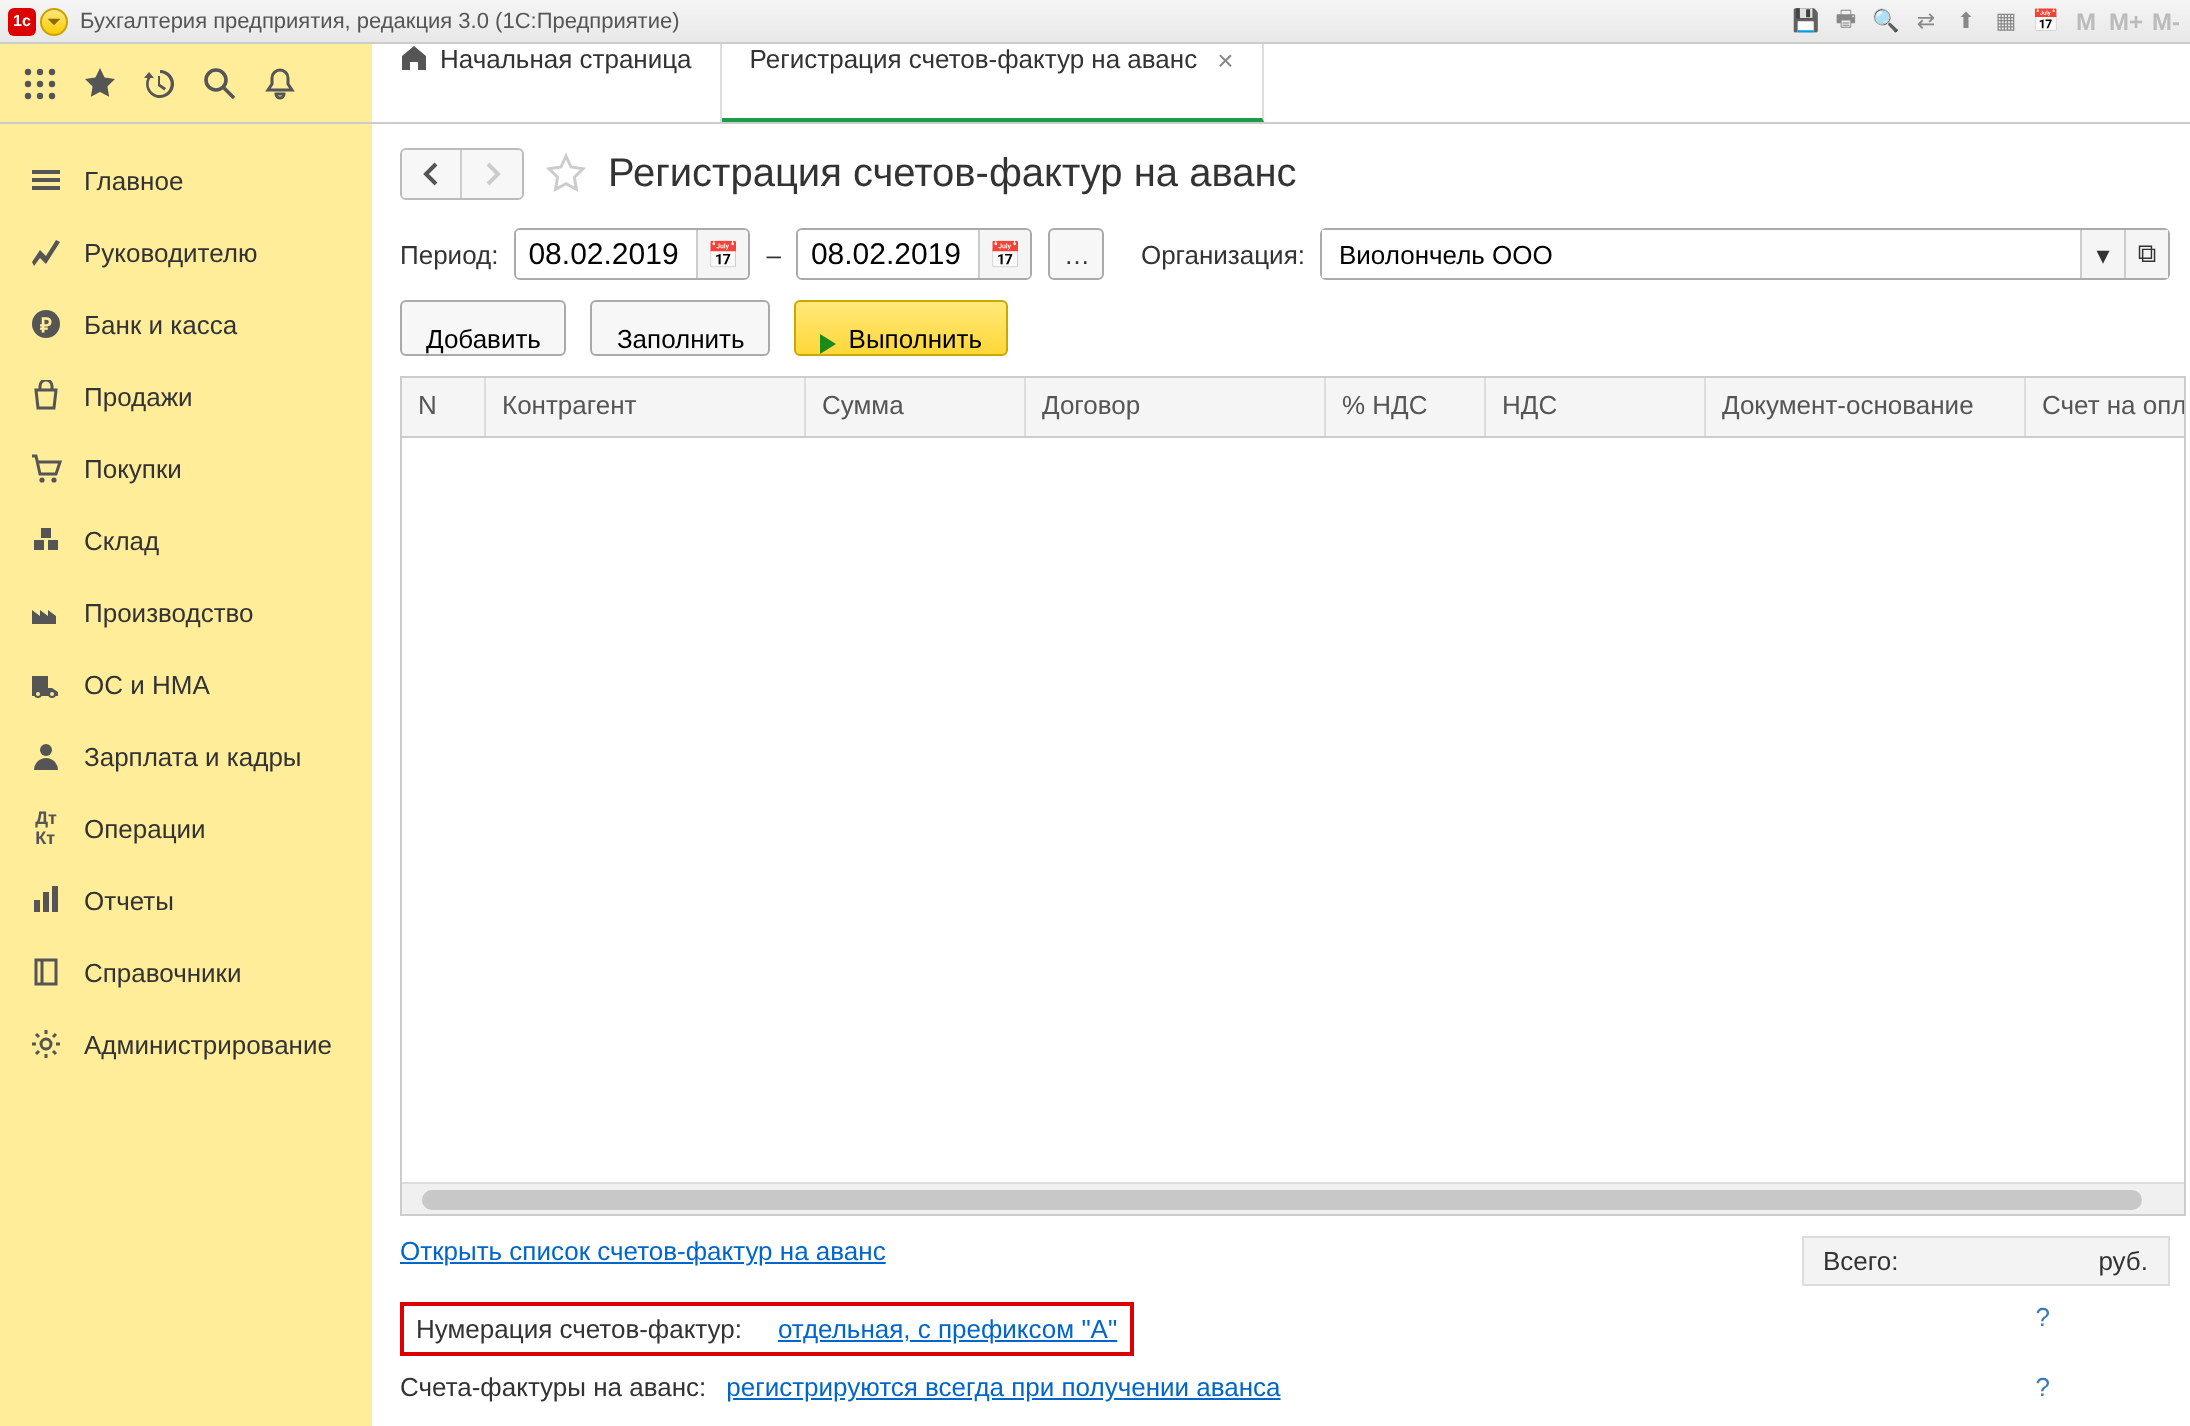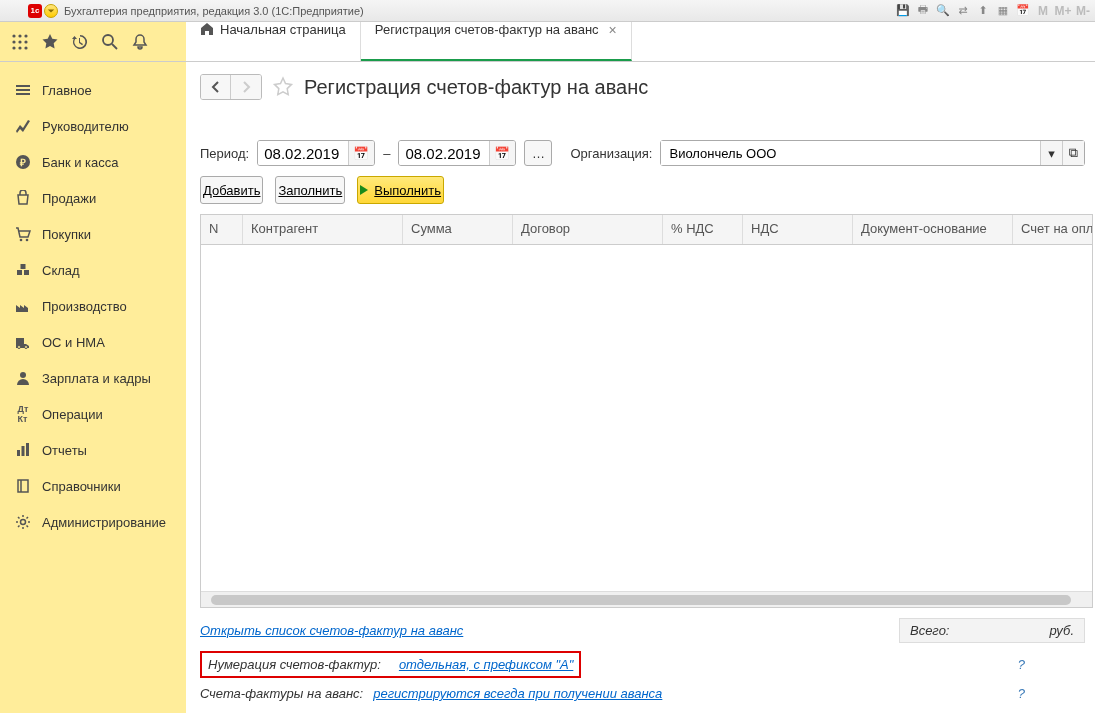--- a/index.html
+++ b/index.html
@@ -1,19 +1,19 @@
 <!DOCTYPE html>
 <html><head>
 <meta charset="utf-8">
 <style>
 * { box-sizing: border-box; margin: 0; padding: 0; font-family: Arial, sans-serif; }
 body { background: #fff; font-size: 13px; color: #333; overflow: hidden; width: 1095px; height: 713px; }
 
 .titlebar { height: 22px; background: linear-gradient(#f5f5f5,#e8e8e8); display: flex; align-items: center; padding: 0 4px; border-bottom: 1px solid #ccc; font-size: 11px; }
-.titlebar .logo { width:14px; height:14px; background:#d00; border-radius:3px; margin-right:2px; display:inline-flex;align-items:center;justify-content:center;color:#fff;font-size:8px;font-weight:bold;margin-left:24px;}
+.titlebar .logo { width:14px; height:14px; background:#d00; border-radius:3px; margin-right:2px; display:inline-flex;align-items:center;justify-content:center;color:#fff;font-size:8px;font-weight:bold;}
 .titlebar .dd { width:14px; height:14px; background:linear-gradient(#ffe680,#ffcc00); border:1px solid #c9a300; border-radius:50%; margin-right:6px; display:inline-flex;align-items:center;justify-content:center;}
 .titlebar .dd svg{width:8px;height:8px;}
 .titlebar .title-text { color:#555; }
 .titlebar .spacer { flex:1; }
 .titlebar .tb-icons { display:flex; gap:4px; align-items:center; }
 .titlebar .tb-icons span { width:16px; height:16px; display:inline-flex; align-items:center; justify-content:center; color:#888; font-size:11px; }
 .titlebar .tb-icons .m { color:#bbb; font-weight:bold; font-size:12px; }
 
 .topbar { height: 40px; display:flex; align-items:stretch; border-bottom:1px solid #ccc; }
 .topbar-left { width:186px; background:#ffed9a; display:flex; align-items:center; gap:6px; padding:0 8px; }
@@ -33,46 +33,46 @@
 .sidebar .item.lines .ic div{width:14px;height:2px;background:#555;box-shadow:0 4px 0 #555,0 -4px 0 #555;}
 
 .content { flex:1; padding:12px 0 0 14px; display:flex; flex-direction:column; overflow:hidden; }
 .hdr-row { display:flex; align-items:center; gap:10px; margin-bottom:14px; padding-right:10px;}
 .nav-btns { display:flex; border:1px solid #bbb; border-radius:3px; overflow:hidden; }
 .nav-btns button { width:30px; height:24px; background:#f7f7f7; border:none; border-right:1px solid #ccc; display:flex; align-items:center; justify-content:center; color:#666; cursor:pointer;}
 .nav-btns button:last-child{border-right:none;color:#ccc;}
 .star {width:22px;height:22px;color:#ccc;}
 .page-title { font-size:20px; font-weight:normal; color:#333; }
 
-.filter-row { display:flex; align-items:center; gap:8px; margin-bottom:10px; padding-right:10px;margin-top:26px;}
+.filter-row { display:flex; align-items:center; gap:8px; margin-bottom:10px; padding-right:10px;}
 .label { color:#333; }
 .date-input { display:flex; align-items:center; border:1px solid #aaa; border-radius:3px; height:26px; overflow:hidden; }
 .date-input input { border:none; outline:none; padding:0 6px; width:90px; height:24px; font-size:15px;}
 .date-input .cal { width:26px; height:24px; border-left:1px solid #ccc; display:flex; align-items:center; justify-content:center; background:#f5f5f5; cursor:pointer;}
 .dash{color:#333;}
 .dots-btn{width:28px;height:26px;border:1px solid #aaa;border-radius:3px;background:#f7f7f7;display:flex;align-items:center;justify-content:center;cursor:pointer;}
 .org-select{display:flex;align-items:center;border:1px solid #aaa;border-radius:3px;height:26px;flex:1;min-width:0;}
 .org-select input{border:none;outline:none;padding:0 8px;flex:1;height:24px;font-size:13px;}
 .org-select .dd-btn,.org-select .ext-btn{width:22px;height:24px;border-left:1px solid #ccc;display:flex;align-items:center;justify-content:center;background:#f5f5f5;cursor:pointer;}
 
 .action-row{display:flex;gap:12px;margin-bottom:10px;}
-.btn{height:28px;padding:0 2px;border:1px solid #aaa;border-radius:3px;background:#f7f7f7;cursor:pointer;font-size:13px;display:flex;align-items:center;gap:6px;text-decoration:underline;}
+.btn{height:28px;padding:0 12px;border:1px solid #aaa;border-radius:3px;background:#f7f7f7;cursor:pointer;font-size:13px;display:flex;align-items:flex-end;gap:6px;}
 .btn.primary{background:linear-gradient(#ffe97a,#ffd738);border-color:#c9a800;}
 .btn.primary .tri{width:0;height:0;border-top:5px solid transparent;border-bottom:5px solid transparent;border-left:8px solid #1a8a1a;}
 
 .table-wrap{border:1px solid #ccc;flex:1;min-height:0;display:flex;flex-direction:column;margin-right:2px;}
 .thead{display:flex;background:#f5f5f5;border-bottom:1px solid #ccc;height:30px;}
 .th{padding:6px 8px;border-right:1px solid #ddd;color:#555;white-space:nowrap;overflow:hidden;}
 .th:last-child{border-right:none;}
 .tbody{flex:1;background:#fff;}
 .hscroll{height:16px;background:#f0f0f0;border-top:1px solid #ddd;position:relative;}
 .hscroll .thumb{position:absolute;left:10px;top:3px;height:10px;width:860px;background:#c8c8c8;border-radius:5px;}
 
 .footer{padding:10px 10px 4px 0;}
-.footer-row{display:flex;align-items:center;margin-bottom:8px;font-style:italic;}
+.footer-row{display:flex;align-items:flex-start;margin-bottom:8px;}
 .link{color:#0066cc;text-decoration:underline;cursor:pointer;}
 .total-box{margin-left:auto;background:#f3f3f3;border:1px solid #ddd;padding:4px 10px;display:flex;gap:100px;min-width:180px;justify-content:space-between;}
 .hl-box{border:2px solid #d00;padding:4px 6px;display:inline-flex;gap:18px;}
 .q{color:#3a7ab8;margin-left:auto;margin-right:60px;cursor:pointer;}
 </style>
 </head>
 <body>
 
 <div class="titlebar">
   <span class="logo">1c</span>

